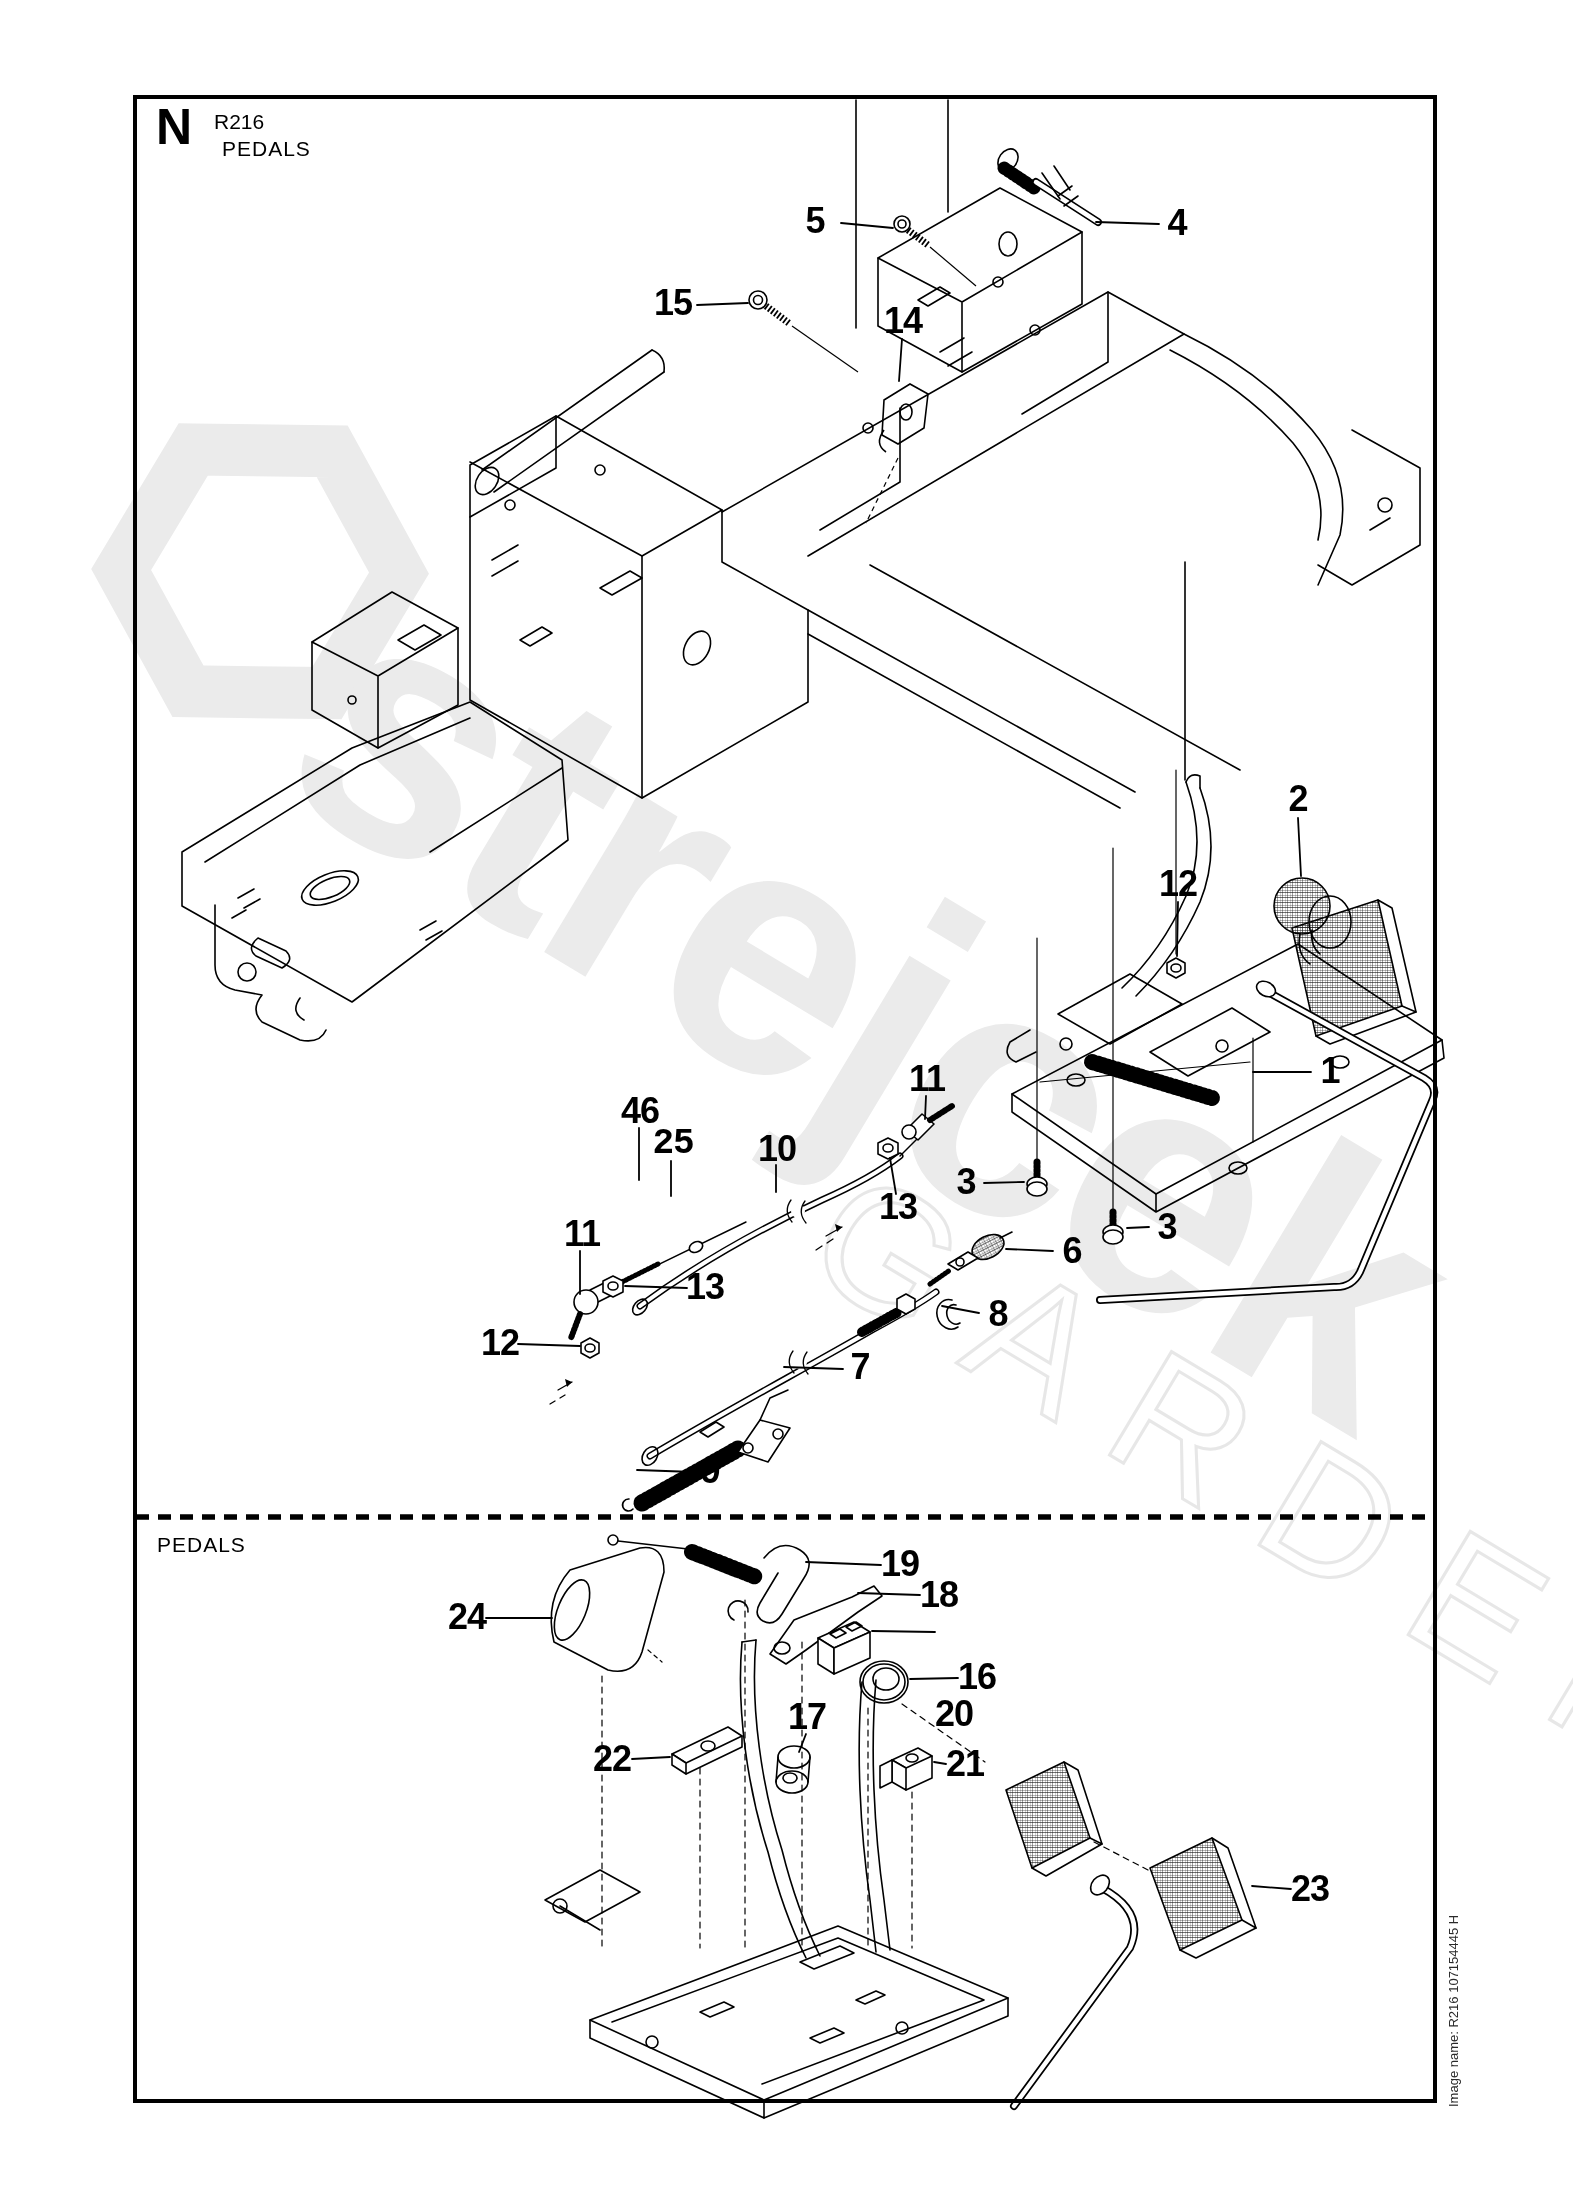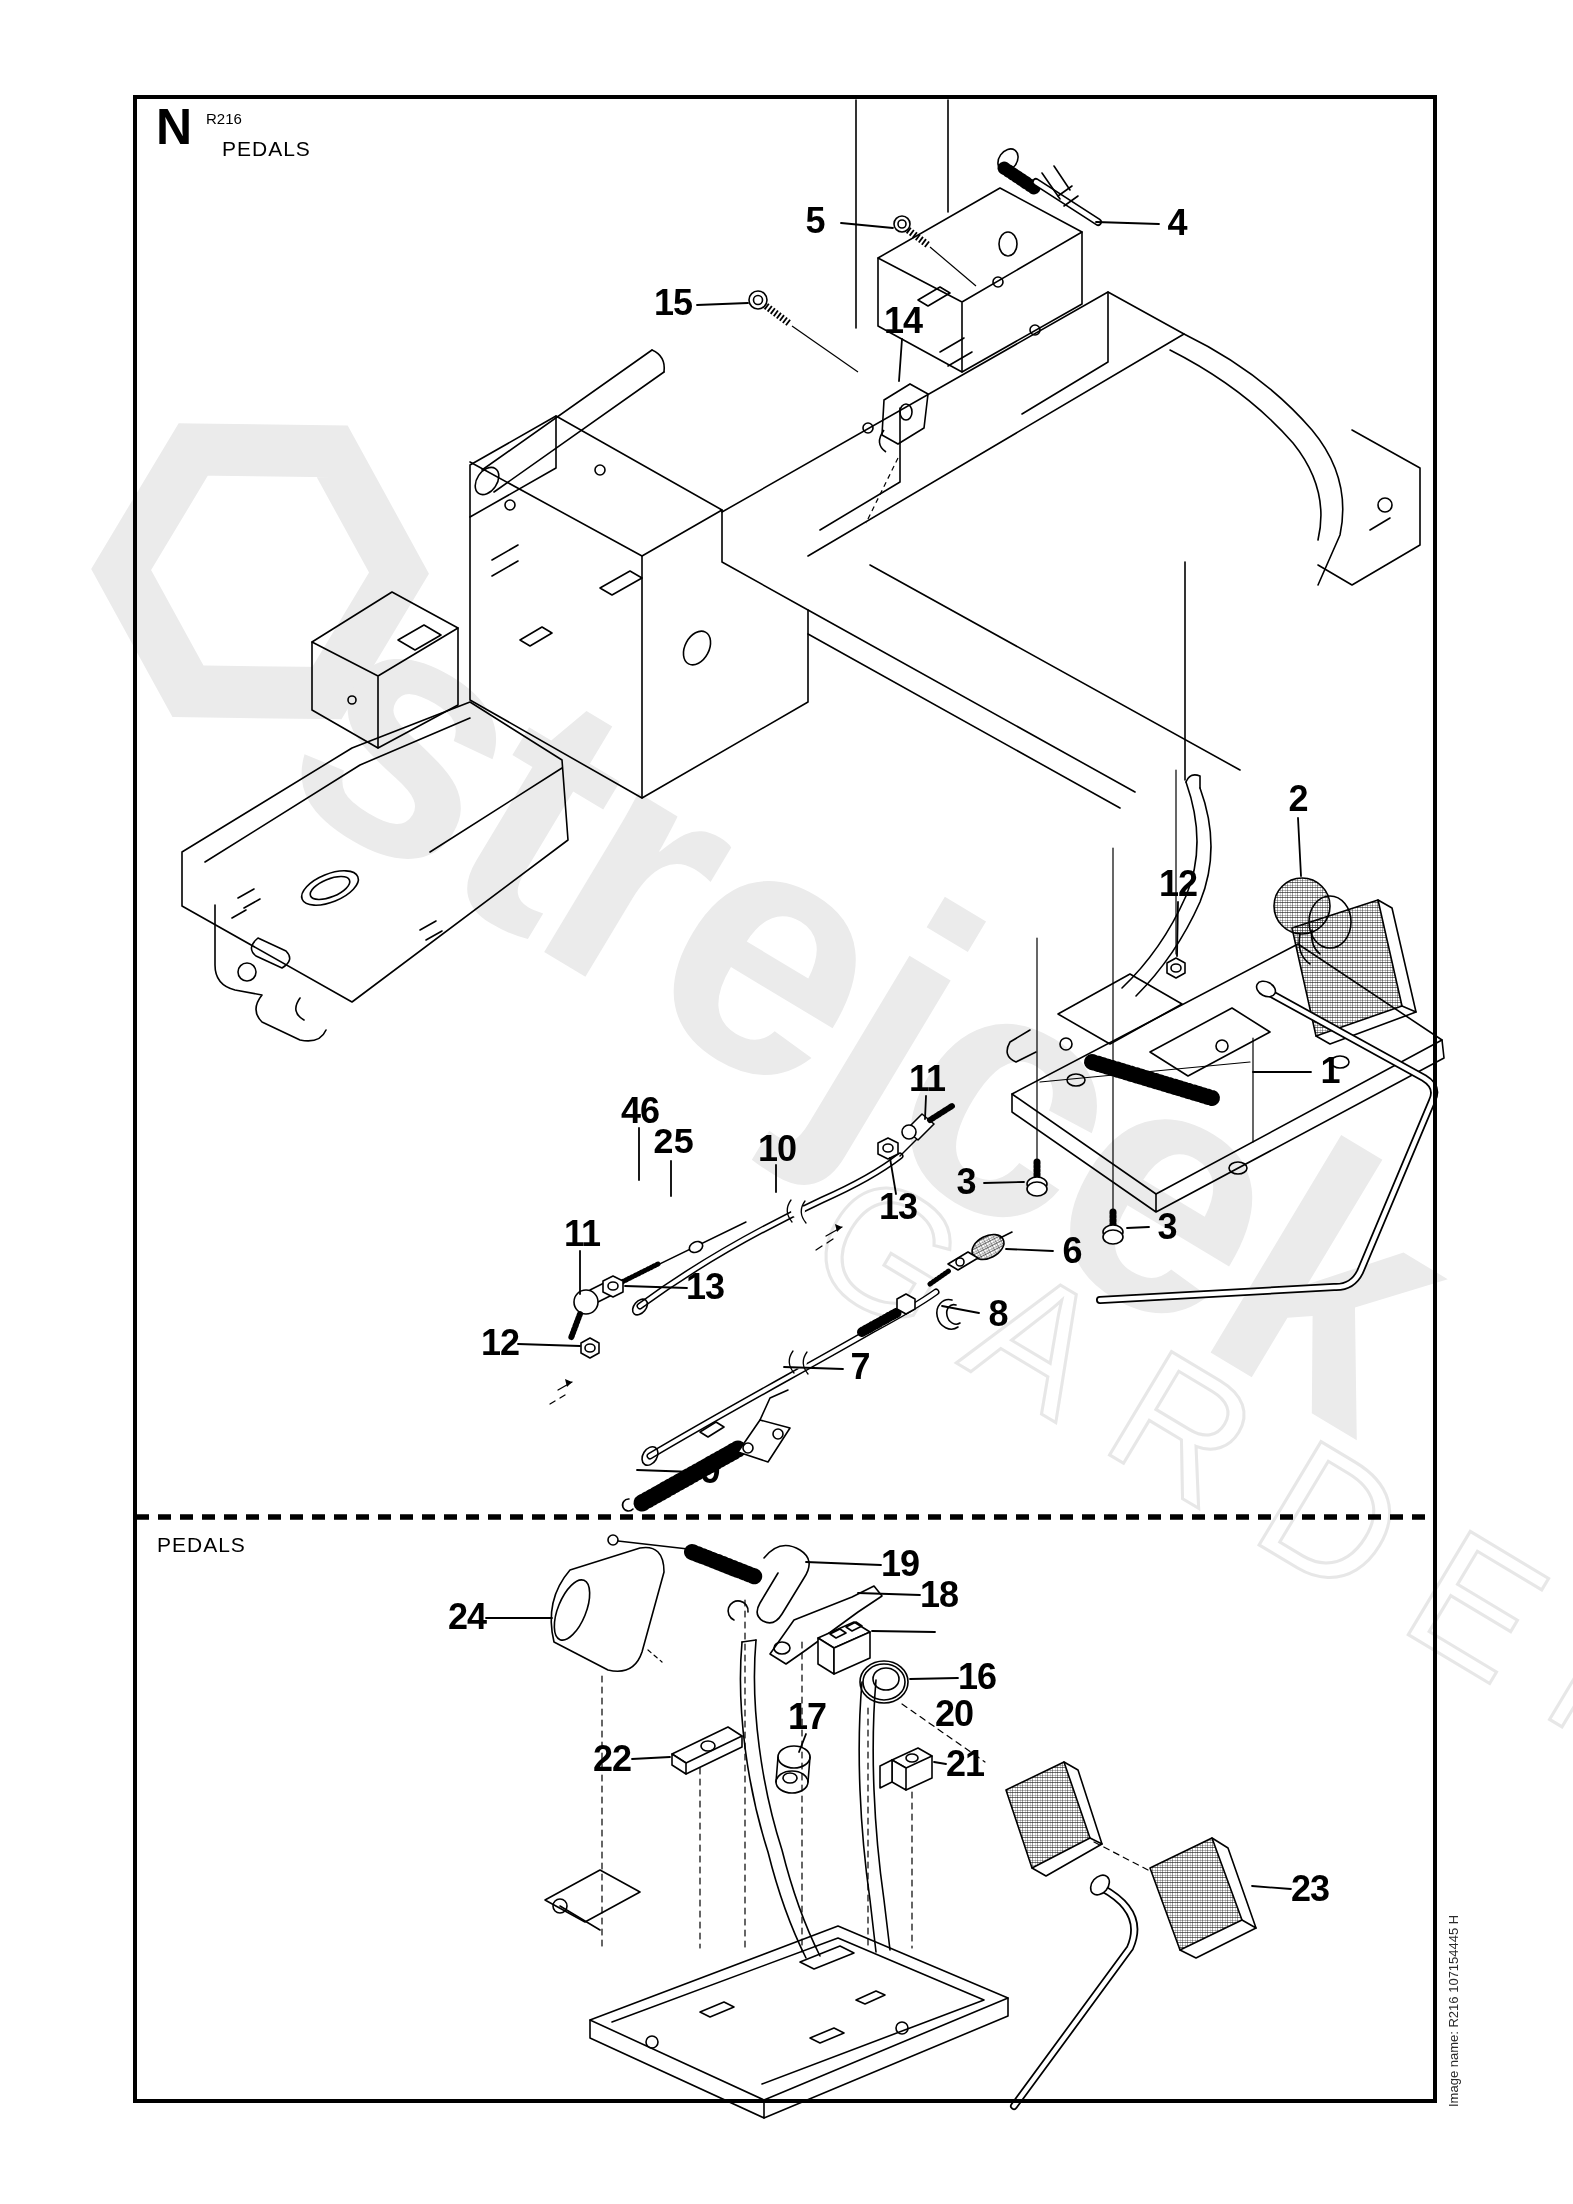--- a/index.html
+++ b/index.html
@@ -4,21 +4,21 @@
 <style>
   html,body{margin:0;padding:0;background:#ffffff;}
   body{width:1573px;height:2204px;position:relative;overflow:hidden;
        font-family:"Liberation Sans",sans-serif;color:#000;}
   #page{position:absolute;inset:0;background:#fff;}
   #frame{position:absolute;left:133px;top:95px;width:1304px;height:2008px;
          border:4.5px solid #000;box-sizing:border-box;}
   #diagram{position:absolute;left:0;top:0;width:1573px;height:2204px;}
   #section-letter{position:absolute;left:156px;top:98px;font-size:50px;font-weight:700;
                   letter-spacing:1px;}
-  #model-code{position:absolute;left:206px;top:110px;font-size:15px;font-weight:400;text-align:center;}
+  #model-code{position:absolute;left:214px;top:110px;font-size:21px;font-weight:400;text-align:center;}
   #page-title{position:absolute;left:222px;top:137px;font-size:21px;font-weight:400;letter-spacing:1px;}
   #lower-title{position:absolute;left:157px;top:1533px;font-size:21px;letter-spacing:1px;}
   #side-note{position:absolute;left:1446px;top:2107px;font-size:13px;color:#2a2a2a;
              transform:rotate(-90deg);transform-origin:top left;white-space:nowrap;}
   .callout{position:absolute;transform:translate(-50%,-54%);font-size:36px;font-weight:700;
            letter-spacing:-1px;line-height:1;}
 </style>
 </head>
 <body>
 

